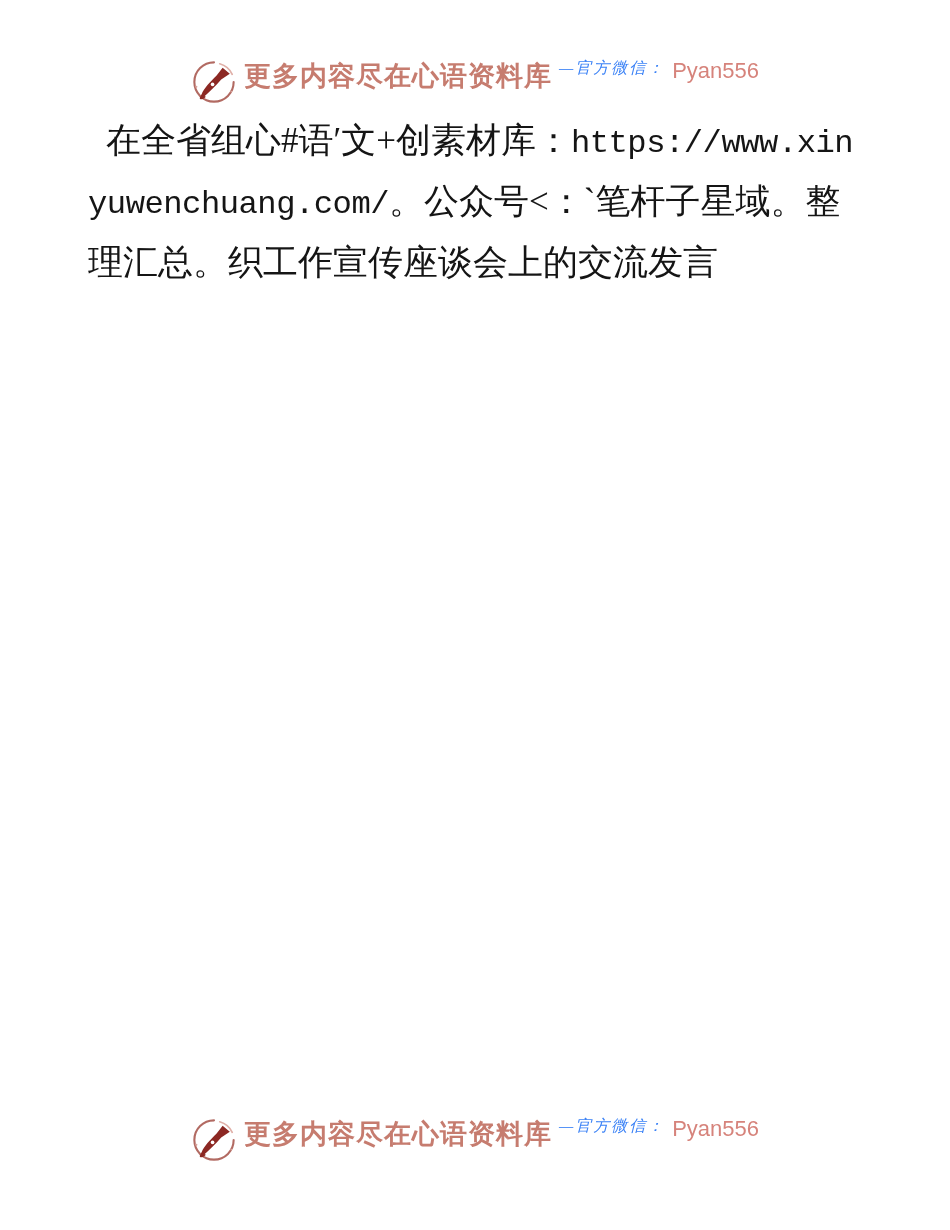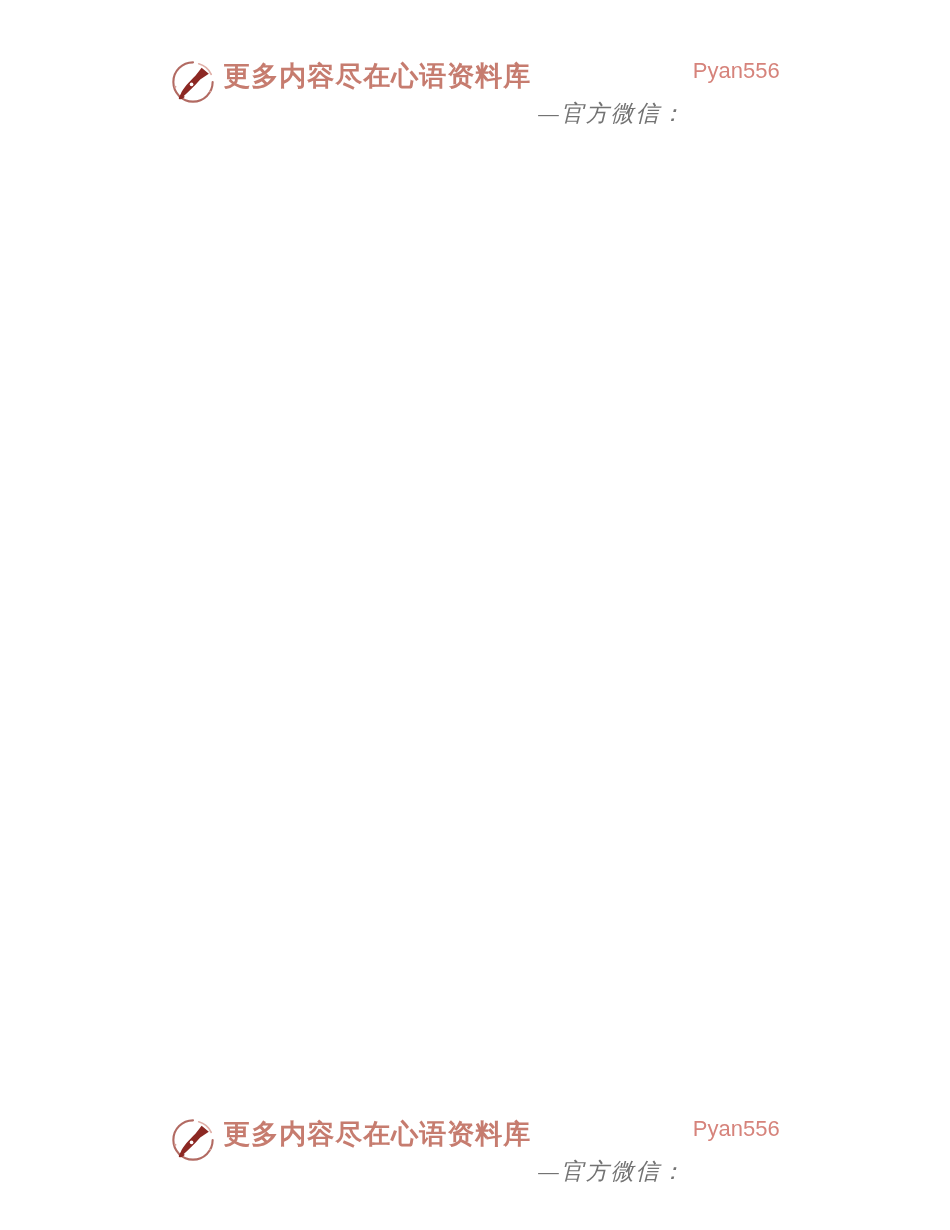--- a/index.html
+++ b/index.html
@@ -22,26 +22,25 @@
   .brandbar.at-top { top: 58px; }
   .brandbar.at-bottom { top: 1116px; }
   .brand-site {
     color: #c67c6f;
     font-size: 27px;
     font-weight: bold;
     letter-spacing: 1px;
     font-family: "Liberation Serif", serif;
   }
   .brand-wechat-label {
-    color: #737373;
-    font-size: 23px;
+    color: #3b82f6;
+    font-size: 16px;
     font-style: italic;
     letter-spacing: 2px;
     font-family: "Liberation Serif", serif;
-    margin-top: 40px;
   }
   .brand-wechat-id {
     color: #d6837b;
     font-size: 22px;
     font-family: "Liberation Sans", sans-serif;
   }
   .logo { width: 46px; height: 48px; flex: 0 0 auto; }
   
   .doc {
     position: absolute;
@@ -74,20 +73,21 @@
     <circle cx="22.5" cy="26.5" r="1.9" fill="#ffffff"></circle>
     <circle cx="5.5" cy="29" r="1.2" fill="#d8a29a"></circle>
     <circle cx="42" cy="34" r="1" fill="#d8a29a"></circle>
   </svg>
   <span class="brand-site">更多内容尽在心语资料库</span>
     <span class="brand-wechat-label">—官方微信：</span>
     <span class="brand-wechat-id">Pyan556</span>
 </div>
 
 <div class="doc" id="doc-body" style="color: rgb(21, 21, 21);">
+    <p><span class="run-text">在全省组心#语′文+创素材库：</span><span class="run-url">https://www.xinyuwenchuang.com/</span><span class="run-text">。公众号&lt;：`笔杆子星域。整理汇总。织工作宣传座谈会上的交流发言</span></p>
   </div>
 
 <div class="brandbar at-bottom">
   <svg class="logo" viewBox="0 0 48 48" xmlns="http://www.w3.org/2000/svg">
     <path d="M24 3.5 A20.5 20.5 0 1 0 44.5 24" fill="none" stroke="#b26a62" stroke-width="2.2" stroke-linecap="round"></path>
     <path d="M30 5 A20.5 20.5 0 0 1 43 16" fill="none" stroke="#e0b0a8" stroke-width="1.8" stroke-linecap="round"></path>
     <path d="M11 37 C13.5 30.5 20 24 26.5 17.5 L33 9 L40.5 15.5 L31.5 21.5 C25.5 28.5 18.5 35 13.5 39.5 C11.5 40 10.5 38.8 11 37 Z" fill="#8c2823"></path>
     <path d="M11 37 C9 40 8.5 41.5 10 42 C12 42.5 14 41 15.5 39.5 Z" fill="#8c2823"></path>
     <circle cx="22.5" cy="26.5" r="1.9" fill="#ffffff"></circle>
     <circle cx="5.5" cy="29" r="1.2" fill="#d8a29a"></circle>

